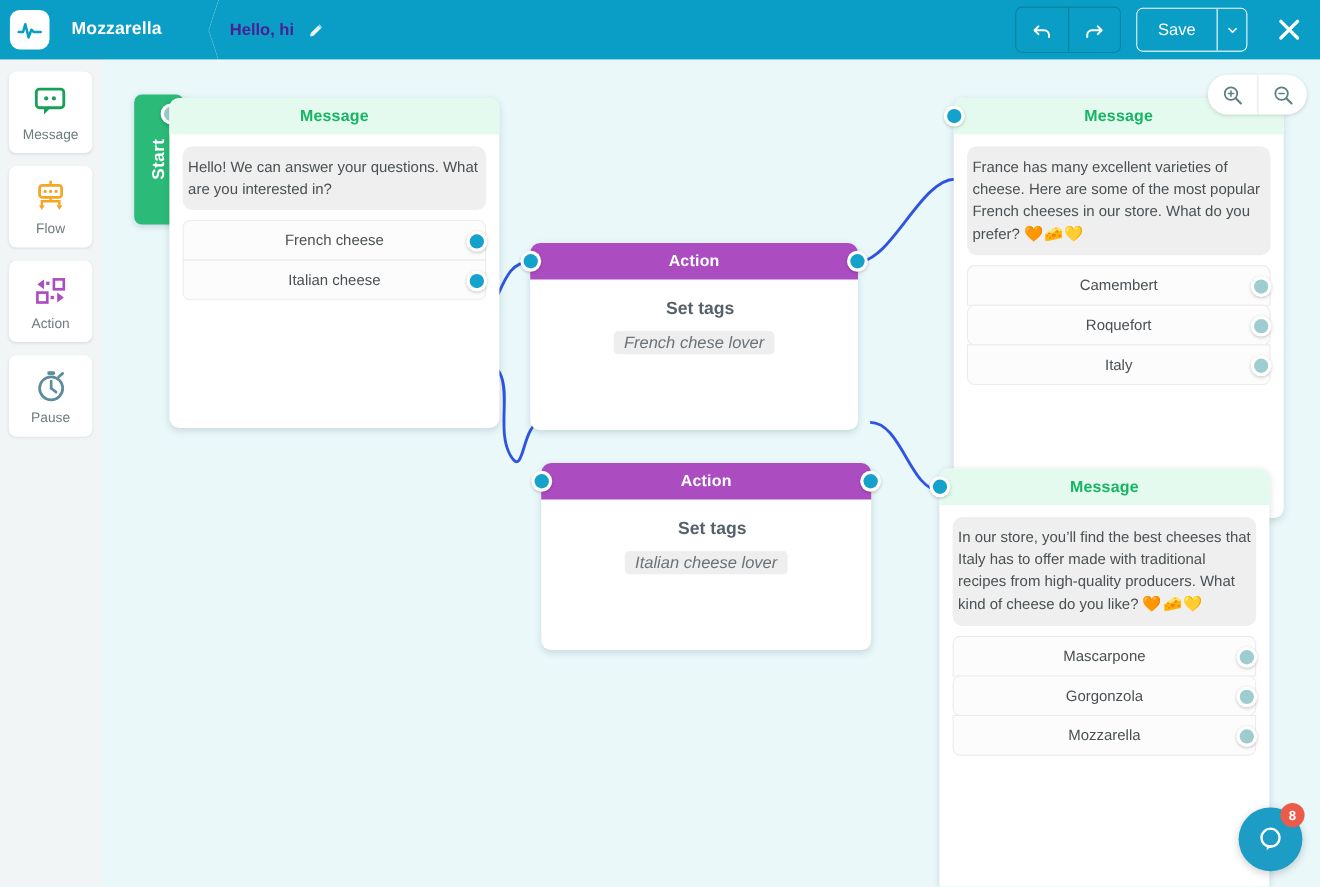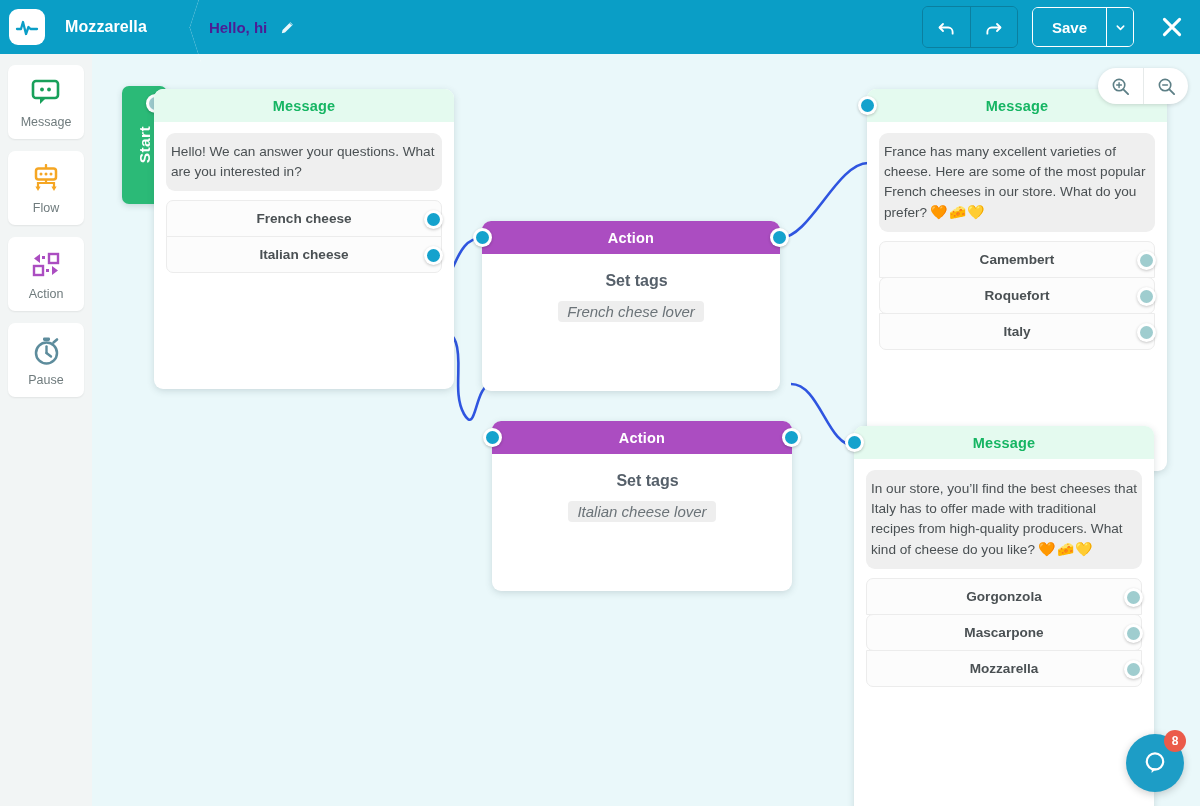--- a/index.html
+++ b/index.html
@@ -55,21 +55,21 @@
     background: #0a9ec6; cursor: pointer;
   }
   .hist-btn + .hist-btn { border-left: 1.5px solid #0b7f9f; }
 
   .save-group {
     display: flex; margin-right: 16px; border: 1.5px solid #ffffff;
     border-radius: 6px; overflow: hidden; height: 40px;
   }
   .save-btn {
     padding: 0 19px; display: flex; align-items: center; justify-content: center;
-    color: #ffffff; font-size: 15px; font-weight: bold; cursor: pointer; background: #0a9ec6;
+    color: #ffffff; font-size: 15px; font-weight: normal; cursor: pointer; background: #0a9ec6;
   }
   .save-caret {
     width: 27px; display: flex; align-items: center; justify-content: center;
     border-left: 1.5px solid #ffffff; cursor: pointer; background: #0a9ec6;
   }
   .close-btn {
     width: 44px; height: 44px; margin-right: 6px; display: flex;
     align-items: center; justify-content: center; cursor: pointer;
   }
 
@@ -109,21 +109,21 @@
     margin: 11px 12px 0 12px; background: #efefef; border-radius: 9px;
     padding: 9px 5px; font-size: 13.6px; line-height: 20px; color: #4a5053;
   }
   .emo { font-size: 14px; letter-spacing: 1px; }
 
   .qr-wrap { margin: 9px 12px 0 12px; }
   .qr {
     position: relative; height: 37px; background: #fcfcfc;
     border: 1px solid #ececec; border-radius: 7px;
     display: flex; align-items: center; justify-content: center;
-    font-size: 13.6px; color: #4a5053; cursor: pointer; font-weight: bold;
+    font-size: 13.6px; color: #4a5053; cursor: pointer;
   }
   .qr + .qr { margin-top: -1px; }
   .qr:first-child { border-radius: 7px 7px 0 0; }
   .qr:last-child { border-radius: 0 0 7px 7px; }
   .qr:only-child { border-radius: 7px; }
 
   .port {
     position: absolute; width: 19px; height: 19px; border-radius: 50%;
     background: #ffffff; box-shadow: 0 1px 3px rgba(0,0,0,.22);
     display: flex; align-items: center; justify-content: center; cursor: pointer;
@@ -383,27 +383,27 @@
       <div class="port on" style="left:-9px; top:7px;">
           <i></i>
         </div>
     </div>
 
     <div class="node" style="left:762px; top:372px; width:300px; height:400px;">
       <div class="nhead msg">Message</div>
       <div class="bubble"><span>In our store, you’ll find the best cheeses that Italy has to offer made with traditional recipes from high-quality producers. What kind of cheese do you like? </span><span class="emo">🧡🧀💛</span></div>
       <div class="qr-wrap">
         <div class="qr">
+          <span>Mascarpone</span>
+          <span class="port off">
+              <i></i>
+            </span>
+        </div>
+        <div class="qr">
           <span>Gorgonzola</span>
-          <span class="port off">
-              <i></i>
-            </span>
-        </div>
-        <div class="qr">
-          <span>Mascarpone</span>
           <span class="port off">
               <i></i>
             </span>
         </div>
         <div class="qr">
           <span>Mozzarella</span>
           <span class="port off">
               <i></i>
             </span>
         </div>

